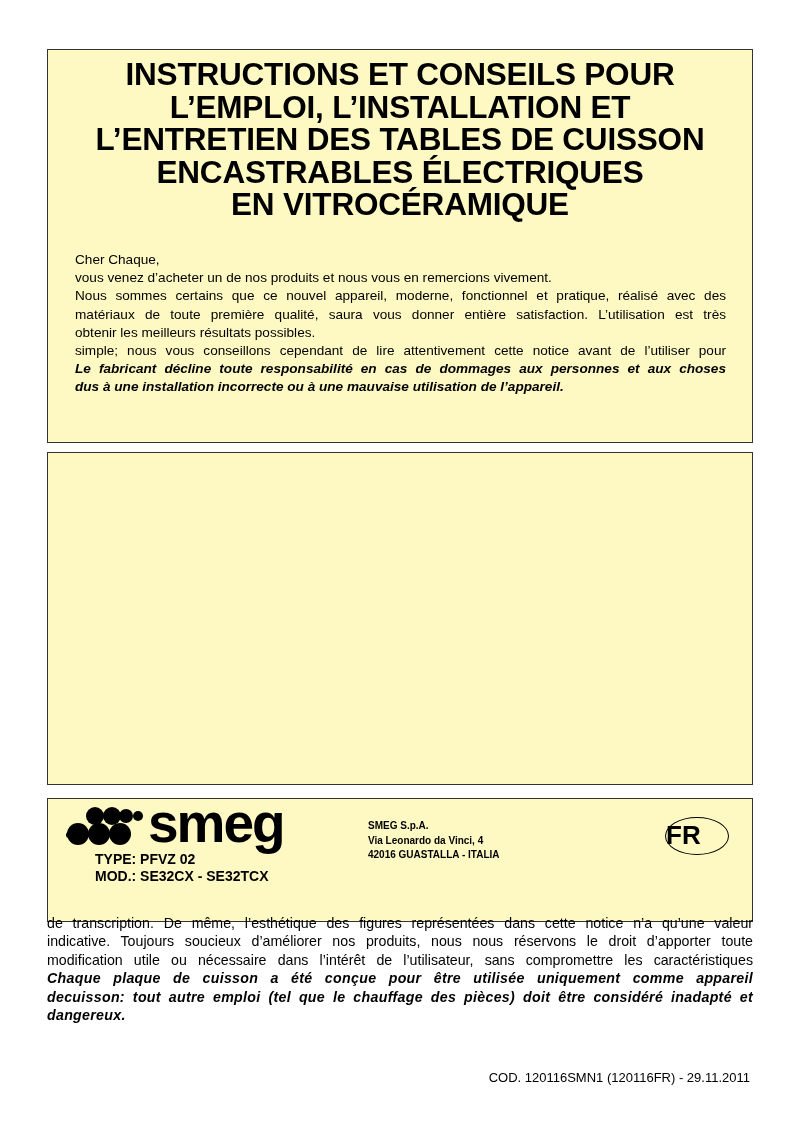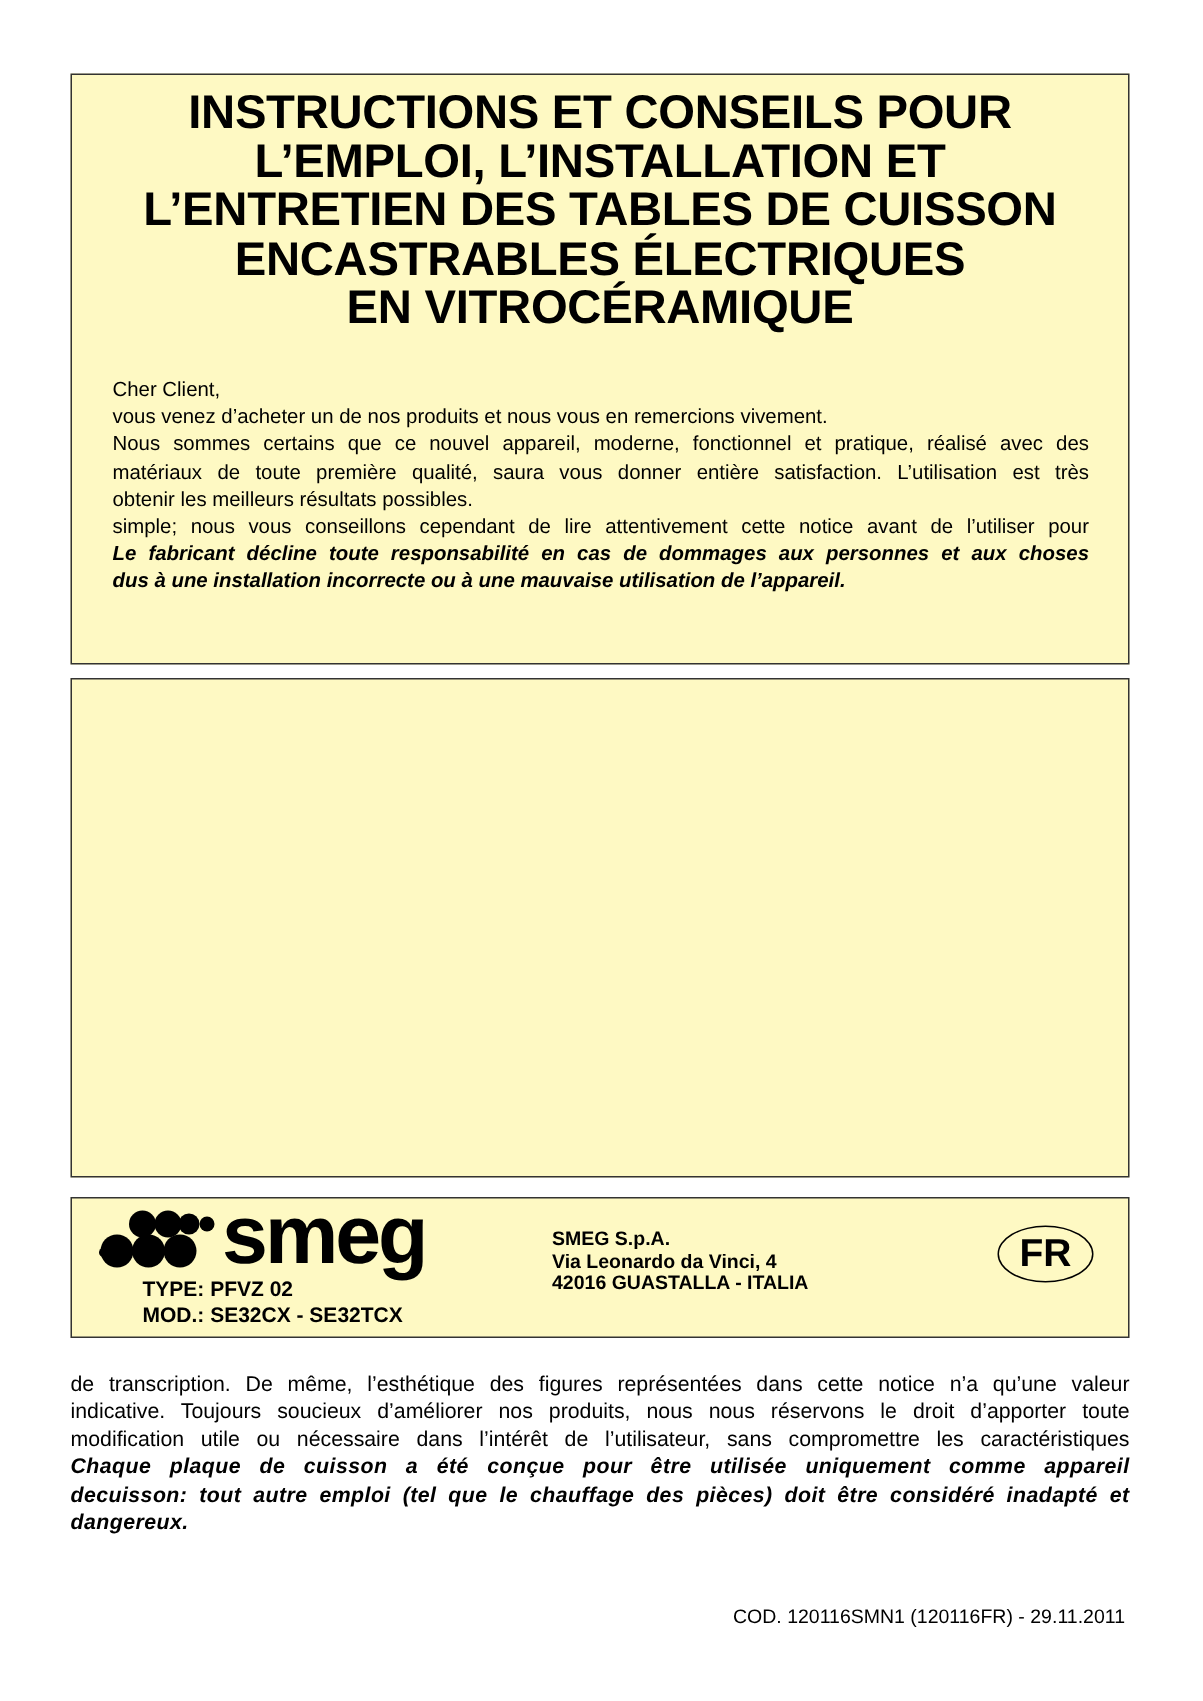--- a/index.html
+++ b/index.html
@@ -2,21 +2,21 @@
 <html><head>
   <meta charset="utf-8">
   <style>
     * { box-sizing: border-box; margin: 0; padding: 0; }
     html, body { width: 802px; height: 1134px; background: #ffffff; }
     body { position: relative; font-family: "Liberation Sans", sans-serif; color: #000; overflow: hidden; }
 
     .box { position: absolute; border: 1.4px solid #333; background: #fef9c3; }
     #box-intro { left: 47px; top: 49px; width: 706px; height: 394px; }
     #box-figure { left: 47px; top: 452px; width: 706px; height: 333px; }
-    #box-brand { left: 47px; top: 798px; width: 706px; height: 94px; padding-left: 44px; }
+    #box-brand { left: 47px; top: 798px; width: 706px; height: 124px; padding-left: 44px; }
 
     .title {
       position: absolute; left: 0; top: 8px; width: 100%;
       text-align: center; font-weight: bold; font-size: 31.5px; line-height: 32.5px;
       letter-spacing: -0.2px;
     }
     .title div { white-space: nowrap; }
 
     .intro-text {
       position: absolute; left: 27px; top: 201px; width: 651px;
@@ -30,26 +30,26 @@
     .logo { position: absolute; left: 18px; top: 4px; width: 240px; height: 52px; }
     .logo-word {
       position: absolute; left: 82px; top: -10px; font-size: 55px; font-weight: bold;
       letter-spacing: -2px; line-height: 60px;
     }
     .dot { position: absolute; background: #000; border-radius: 50%; }
     .type-lines {
       position: absolute; left: 47px; top: 52px; font-weight: bold; font-size: 14px; line-height: 17px;
     }
     .address {
-      position: absolute; left: 320px; top: 20px; font-weight: bold; font-size: 13px; line-height: 14.5px;
+      position: absolute; left: 320px; top: 20px; font-weight: bold; font-size: 10px; line-height: 14.5px;
     }
     .fr-badge {
       position: absolute; left: 617px; top: 18px; width: 64px; height: 38px;
       border: 1.6px solid #000; border-radius: 50%;
-      font-weight: bold; font-size: 26px; line-height: 35px; text-align: center;
+      font-weight: bold; font-size: 26px; line-height: 35px; text-align: left;
     }
 
     .disclaimer {
       position: absolute; left: 47px; top: 914px; width: 706px;
       font-size: 14.2px; line-height: 18.4px;
     }
     .disclaimer .bi { font-weight: bold; font-style: italic; letter-spacing: 0.3px; }
 
     .code {
       position: absolute; right: 52px; top: 1070px;
@@ -62,21 +62,21 @@
 <div class="box" id="box-intro">
   <div class="title">
     <div>INSTRUCTIONS ET CONSEILS POUR</div>
     <div>L’EMPLOI, L’INSTALLATION ET</div>
     <div>L’ENTRETIEN DES TABLES DE CUISSON</div>
     <div>ENCASTRABLES ÉLECTRIQUES</div>
     <div>EN VITROCÉRAMIQUE</div>
   </div>
 
   <div class="intro-text">
-    <span class="line last">Cher Client,</span>
+    <span class="line last">Cher Chaque,</span>
     <span class="line last">vous venez d’acheter un de nos produits et nous vous en remercions vivement.</span>
     <span class="line">Nous sommes certains que ce nouvel appareil, moderne, fonctionnel et pratique, réalisé avec des</span>
     <span class="line">matériaux de toute première qualité, saura vous donner entière satisfaction. L’utilisation est très</span>
     <span class="line last">obtenir les meilleurs résultats possibles.</span>
     <span class="line">simple; nous vous conseillons cependant de lire attentivement cette notice avant de l’utiliser pour</span>
     <span class="line bi">Le fabricant décline toute responsabilité en cas de dommages aux personnes et aux choses</span>
     <span class="line last bi">dus à une installation incorrecte ou à une mauvaise utilisation de l’appareil.</span>
   </div>
 </div>
 

